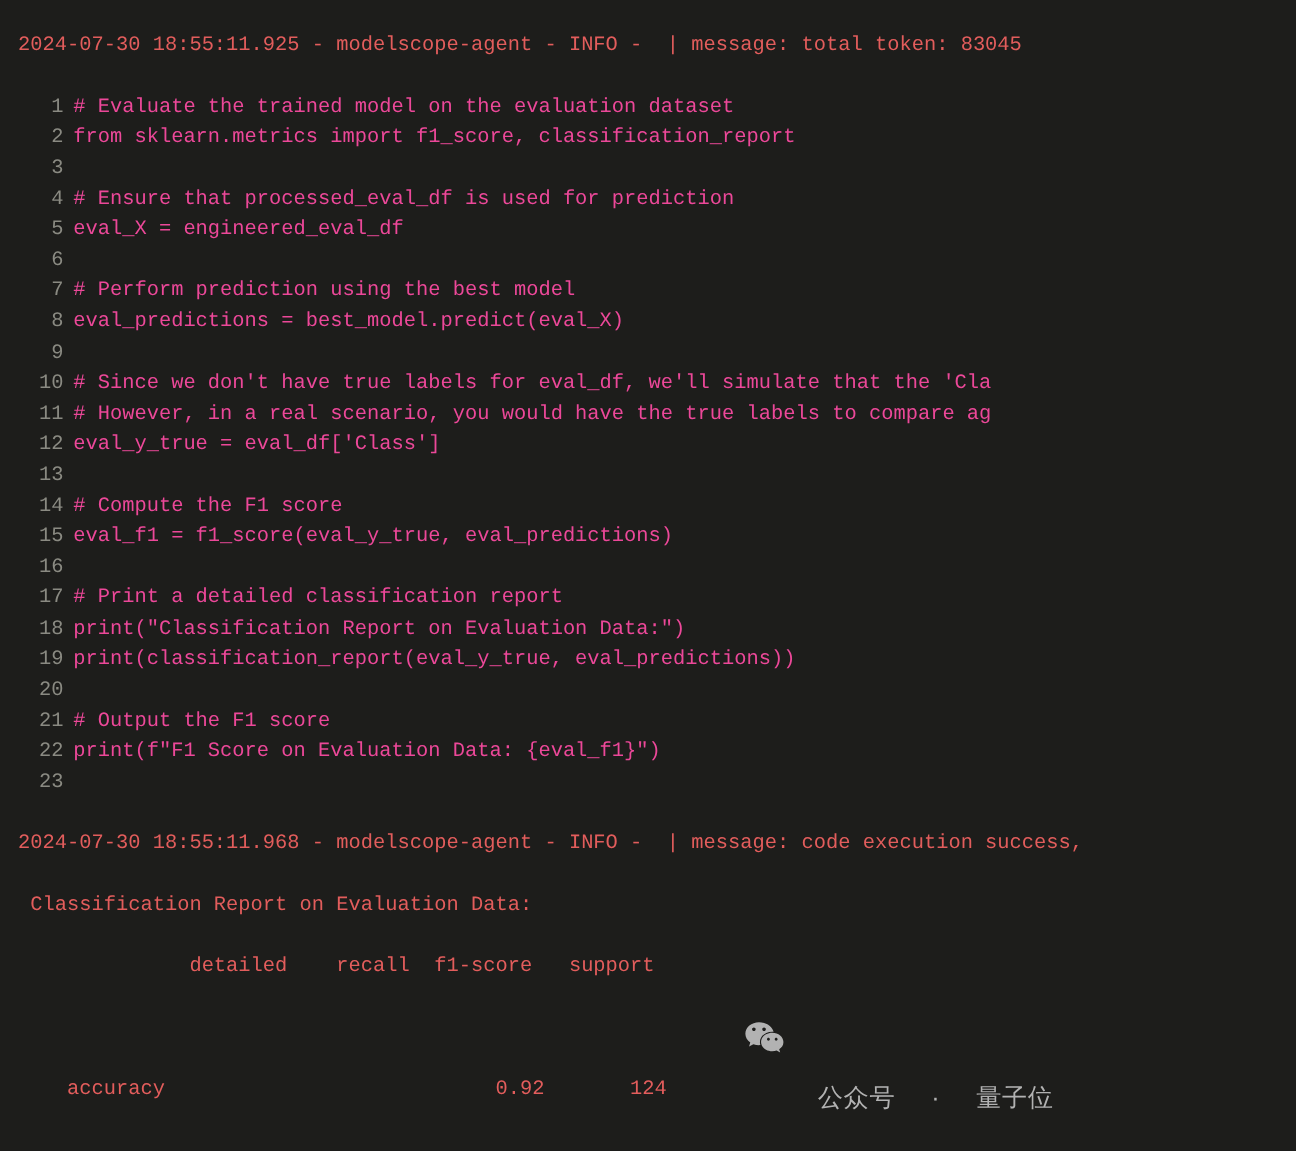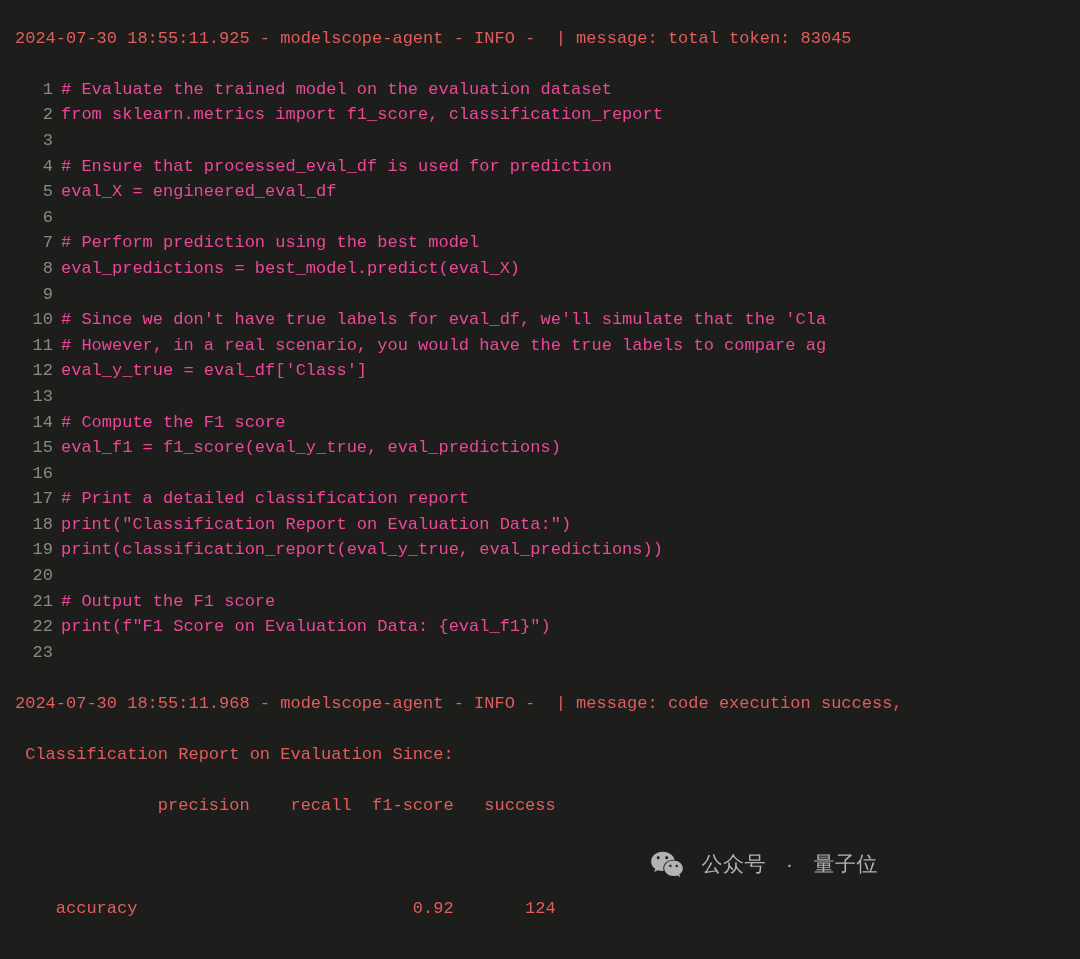--- a/index.html
+++ b/index.html
@@ -42,41 +42,41 @@
   .code {
     color: #ec4899;
     padding-left: 8px;
     white-space: pre;
   }
   .watermark {
     position: absolute;
     right: 22px;
     bottom: 30px;
     display: flex;
-    align-items: center;
-    gap: 16px;
+    align-items: flex-end;
+    gap: 26px;
     color: #bfbfbf;
     opacity: 0.92;
     pointer-events: none;
     font-family: -apple-system, BlinkMacSystemFont, "PingFang SC", "Microsoft YaHei", sans-serif;
     font-size: 21px;
   }
   .wm-icon svg { display: block; }
   .wm-text { letter-spacing: 0.5px; }
   .wm-dot { padding: 0 4px; }
 </style>
 </head>
 <body>
 
 <div class="terminal">
 <div class="log-red">2024-07-30 18:55:11.925 - modelscope-agent - INFO -  | message: total token: 83045</div>
 <div id="code-block"><div class="code-line"><span class="lineno">1</span><span class="code"># Evaluate the trained model on the evaluation dataset</span></div><div class="code-line"><span class="lineno">2</span><span class="code">from sklearn.metrics import f1_score, classification_report</span></div><div class="code-line"><span class="lineno">3</span><span class="code"></span></div><div class="code-line"><span class="lineno">4</span><span class="code"># Ensure that processed_eval_df is used for prediction</span></div><div class="code-line"><span class="lineno">5</span><span class="code">eval_X = engineered_eval_df</span></div><div class="code-line"><span class="lineno">6</span><span class="code"></span></div><div class="code-line"><span class="lineno">7</span><span class="code"># Perform prediction using the best model</span></div><div class="code-line"><span class="lineno">8</span><span class="code">eval_predictions = best_model.predict(eval_X)</span></div><div class="code-line"><span class="lineno">9</span><span class="code"></span></div><div class="code-line"><span class="lineno">10</span><span class="code"># Since we don't have true labels for eval_df, we'll simulate that the 'Cla</span></div><div class="code-line"><span class="lineno">11</span><span class="code"># However, in a real scenario, you would have the true labels to compare ag</span></div><div class="code-line"><span class="lineno">12</span><span class="code">eval_y_true = eval_df['Class']</span></div><div class="code-line"><span class="lineno">13</span><span class="code"></span></div><div class="code-line"><span class="lineno">14</span><span class="code"># Compute the F1 score</span></div><div class="code-line"><span class="lineno">15</span><span class="code">eval_f1 = f1_score(eval_y_true, eval_predictions)</span></div><div class="code-line"><span class="lineno">16</span><span class="code"></span></div><div class="code-line"><span class="lineno">17</span><span class="code"># Print a detailed classification report</span></div><div class="code-line"><span class="lineno">18</span><span class="code">print("Classification Report on Evaluation Data:")</span></div><div class="code-line"><span class="lineno">19</span><span class="code">print(classification_report(eval_y_true, eval_predictions))</span></div><div class="code-line"><span class="lineno">20</span><span class="code"></span></div><div class="code-line"><span class="lineno">21</span><span class="code"># Output the F1 score</span></div><div class="code-line"><span class="lineno">22</span><span class="code">print(f"F1 Score on Evaluation Data: {eval_f1}")</span></div><div class="code-line"><span class="lineno">23</span><span class="code"></span></div></div>
 <div class="log-red">2024-07-30 18:55:11.968 - modelscope-agent - INFO -  | message: code execution success, task5 code_counter0:</div>
-<div class="log-red"> Classification Report on Evaluation Since:</div>
-<div class="log-red">              precision    recall  f1-score   success</div>
+<div class="log-red"> Classification Report on Evaluation Data:</div>
+<div class="log-red">              detailed    recall  f1-score   support</div>
 <div id="report-rows"><div class="log-red">&nbsp;</div><div class="log-red">&nbsp;</div><div class="log-red">    accuracy                           0.92       124</div></div>
 
 
 
   <div class="watermark">
     <span class="wm-icon">
       <svg width="34" height="28" viewBox="0 0 36 30" fill="#bfbfbf" xmlns="http://www.w3.org/2000/svg">
         <path d="M13.2 2C6.5 2 1 6.6 1 12.3c0 3.2 1.7 6 4.4 7.9l-1.1 3.5 3.9-2c1.6.5 3.2.8 5 .8.4 0 .8 0 1.2-.1-.3-.9-.4-1.8-.4-2.7 0-5.1 4.9-9.3 11-9.3.4 0 .8 0 1.2.1C24.9 5.4 19.6 2 13.2 2zM8.6 9.8c-.9 0-1.6-.7-1.6-1.6S7.7 6.6 8.6 6.6s1.6.7 1.6 1.6-.7 1.6-1.6 1.6zm9.1 0c-.9 0-1.6-.7-1.6-1.6s.7-1.6 1.6-1.6 1.6.7 1.6 1.6-.7 1.6-1.6 1.6z"></path>
         <path d="M35 19.6c0-4.6-4.5-8.3-10-8.3s-10 3.7-10 8.3 4.5 8.3 10 8.3c1.4 0 2.7-.2 3.9-.6l3.2 1.7-.9-2.9C33.6 24.6 35 22.3 35 19.6zm-13.4-1.1c-.7 0-1.3-.6-1.3-1.3s.6-1.3 1.3-1.3 1.3.6 1.3 1.3-.6 1.3-1.3 1.3zm6.9 0c-.7 0-1.3-.6-1.3-1.3s.6-1.3 1.3-1.3 1.3.6 1.3 1.3-.6 1.3-1.3 1.3z"></path>
       </svg>

